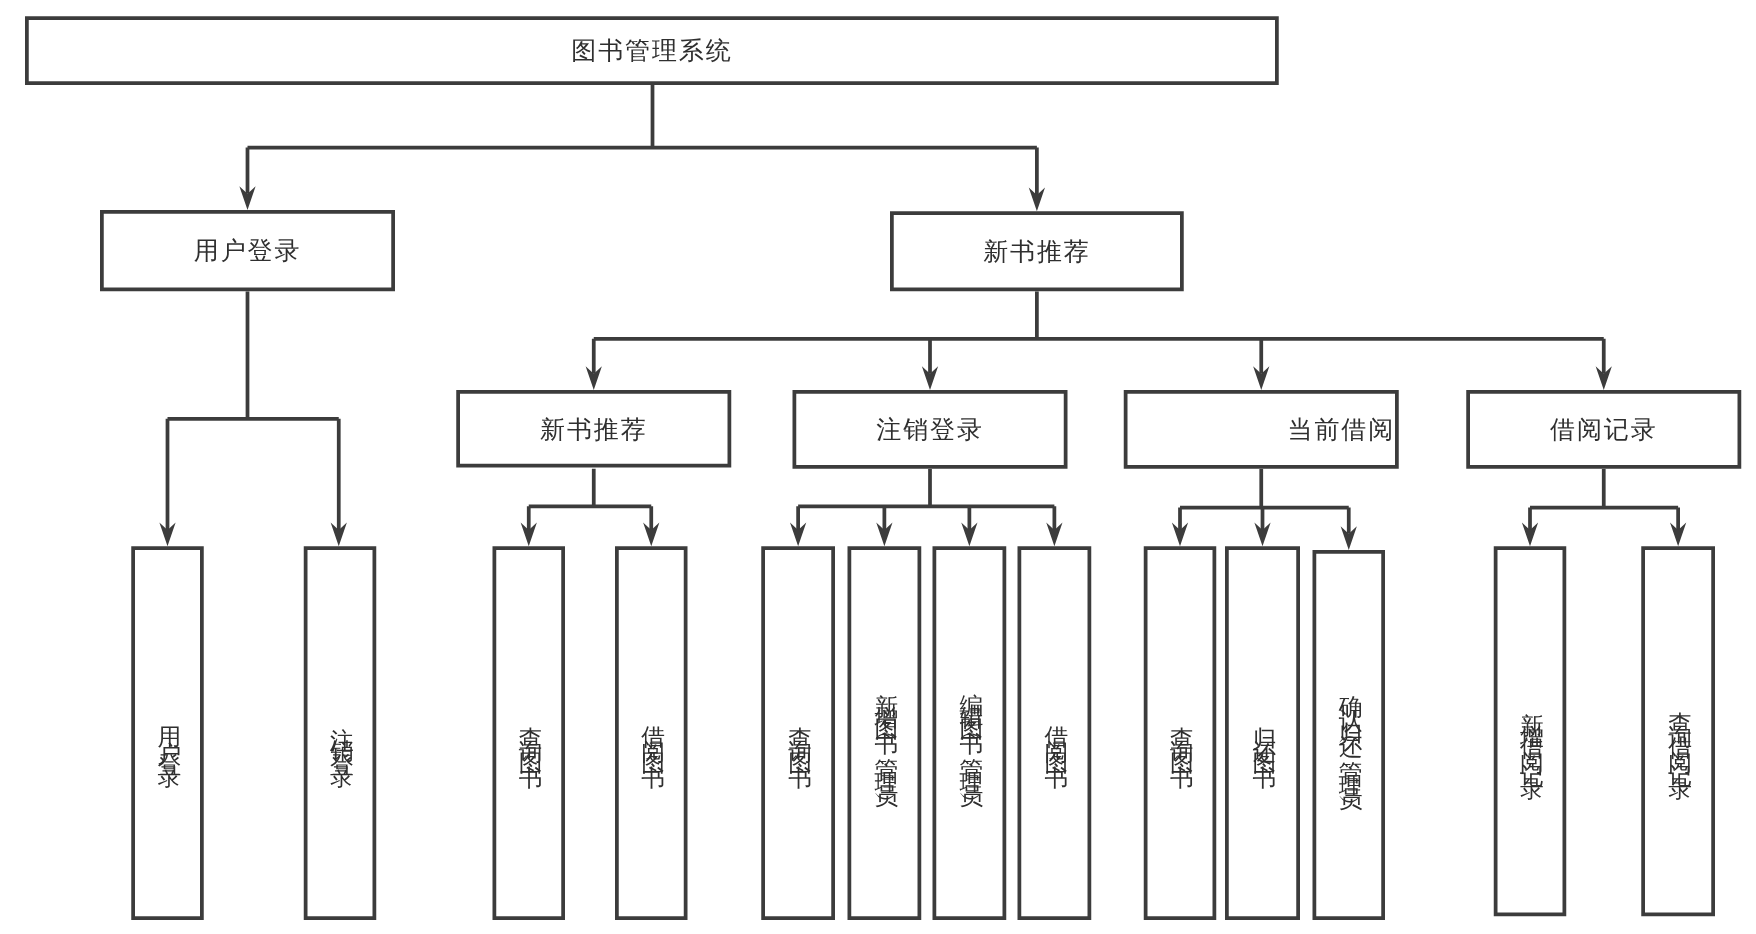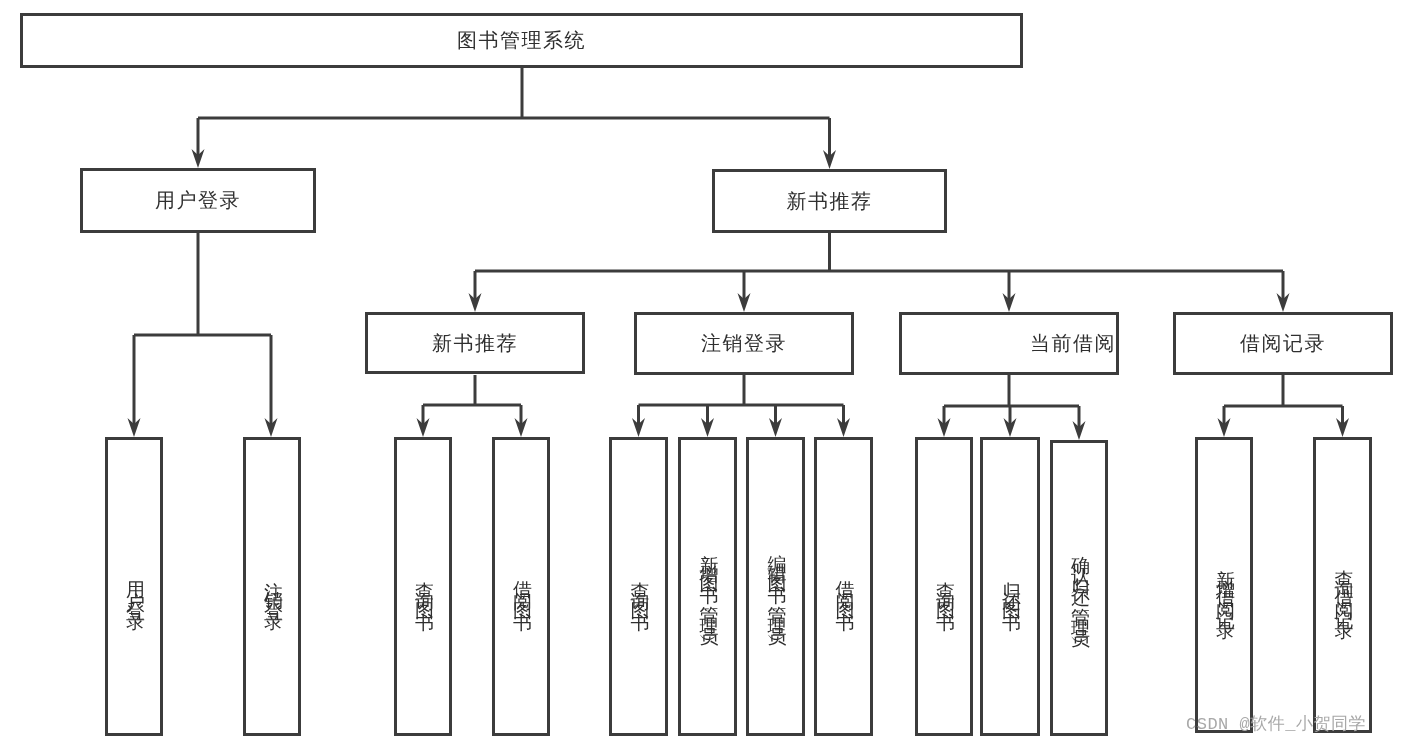--- a/index.html
+++ b/index.html
@@ -164,14 +164,13 @@
       <div class="node v" style="left: 1050px; top: 440px; width: 58px; height: 296px;">
         <span class="lbl">确认归还（管理员）</span>
       </div>
       <div class="node v" style="left: 1195px; top: 437px; width: 58px; height: 296px;">
         <span class="lbl">新增借阅记录</span>
       </div>
       <div class="node v" style="left: 1313px; top: 437px; width: 59px; height: 296px;">
         <span class="lbl">查询借阅记录</span>
       </div>
     </div>
-  <div class="watermark">CSDN @软件_小贺同学</div>
 </div>
 
 </body></html>

